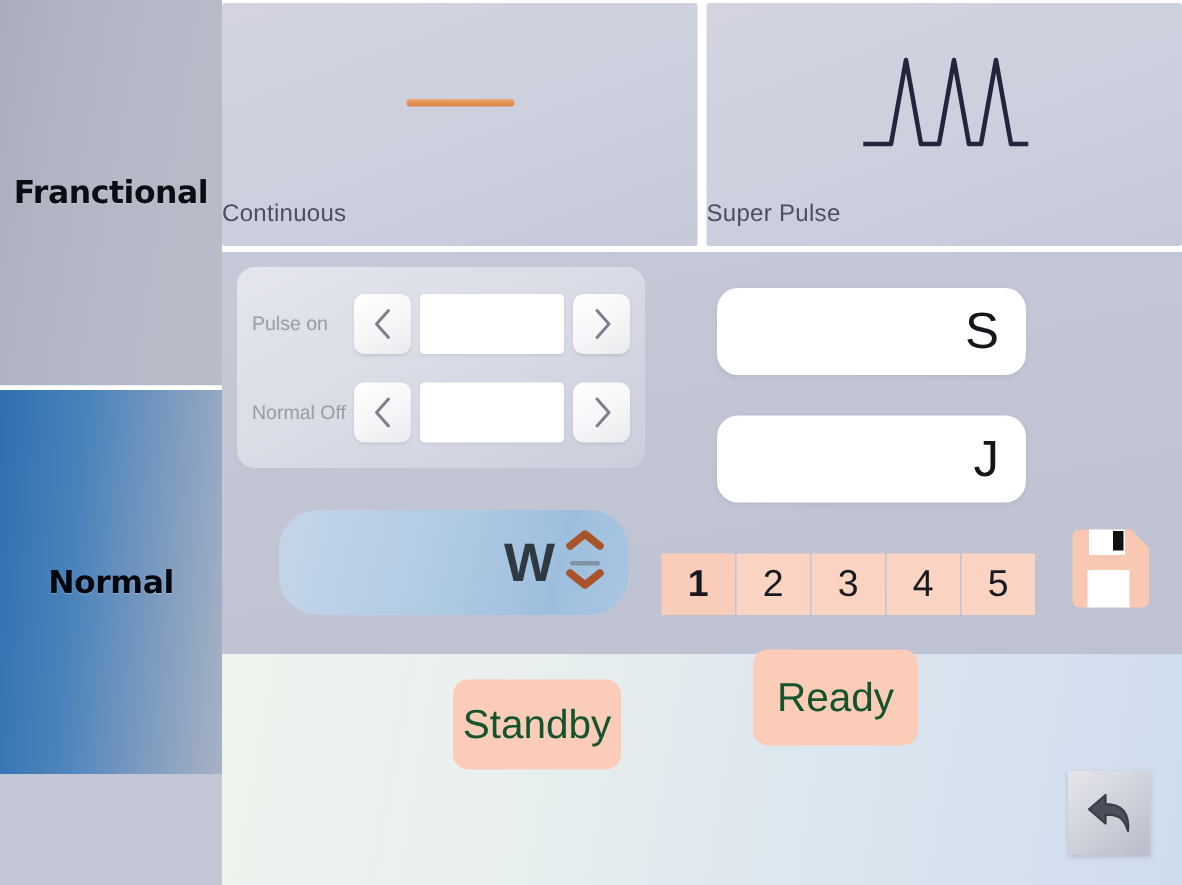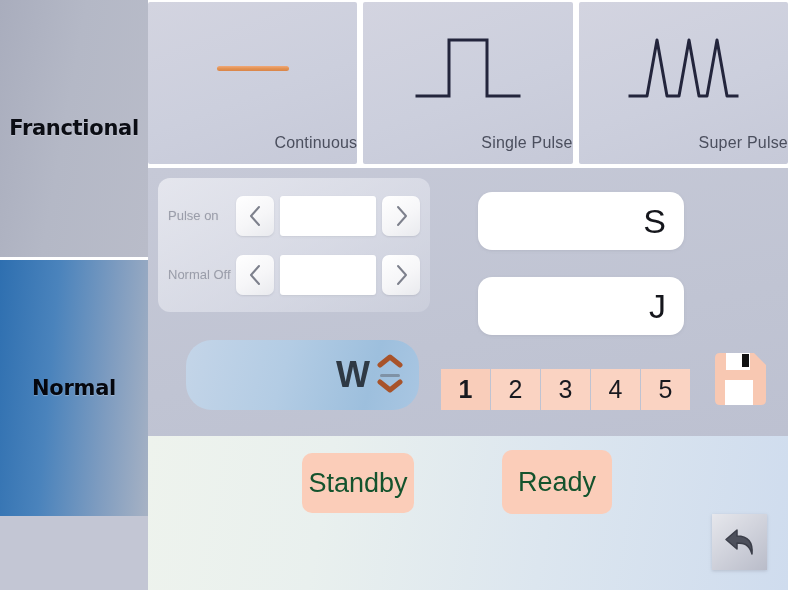--- a/index.html
+++ b/index.html
@@ -71,21 +71,21 @@
     gap: 6px;
     background: #ffffff;
     padding: 2px 0 4px 0;
   }
 
   .mode-tile {
     flex: 1 1 0;
     position: relative;
     display: flex;
     flex-direction: column;
-    align-items: flex-end;
+    align-items: flex-start;
     justify-content: flex-end;
     background: linear-gradient(160deg, #d3d4e0 0%, #cccfdd 55%, #c6c9d8 100%);
     border-radius: 2px;
     padding-bottom: 12px;
   }
 
   .wave-box {
     flex: 1 1 auto;
     width: 100%;
     display: flex;
@@ -268,21 +268,21 @@
     position: absolute;
     background: #fbcdb9;
     border-radius: 10px;
     display: flex;
     align-items: center;
     justify-content: center;
     font-size: 27px;
     color: #14532d;
   }
   #btn-standby { left: 302px; top: 453px; width: 112px; height: 60px; }
-  #btn-ready   { left: 502px; top: 450px; width: 110px; height: 64px; }
+  #btn-ready   { left: 502px; top: 433px; width: 110px; height: 64px; }
 
   #back-btn {
     position: absolute;
     left: 712px;
     top: 514px;
     width: 55px;
     height: 56px;
     background: linear-gradient(140deg, #e6e7ec 0%, #d2d4dd 45%, #b9bcc9 100%);
     display: flex;
     align-items: center;
@@ -321,28 +321,20 @@
 
     <div id="mode-strip">
 
       <div class="mode-tile">
         <div class="wave-box">
           <div class="cont-line"></div>
         </div>
         <span class="mode-label">Continuous</span>
       </div>
 
-      <div class="mode-tile">
-        <div class="wave-box">
-          <svg width="110" height="72" viewBox="0 0 110 72">
-            <polyline points="4,64 36,64 36,8 74,8 74,64 106,64" fill="none" stroke="#23253c" stroke-width="3" stroke-linejoin="miter" stroke-linecap="square"></polyline>
-          </svg>
-        </div>
-        <span class="mode-label">Single Pulse</span>
-      </div>
 
 
       <div class="mode-tile">
         <div class="wave-box">
           <svg width="112" height="72" viewBox="0 0 112 72">
             <polyline points="3,64 20,64 30,8 40,64 52,64 62,8 72,64 80,64 90,8 100,64 110,64" fill="none" stroke="#23253c" stroke-width="3" stroke-linejoin="round" stroke-linecap="square"></polyline>
           </svg>
         </div>
         <span class="mode-label">Super Pulse</span>
       </div>

